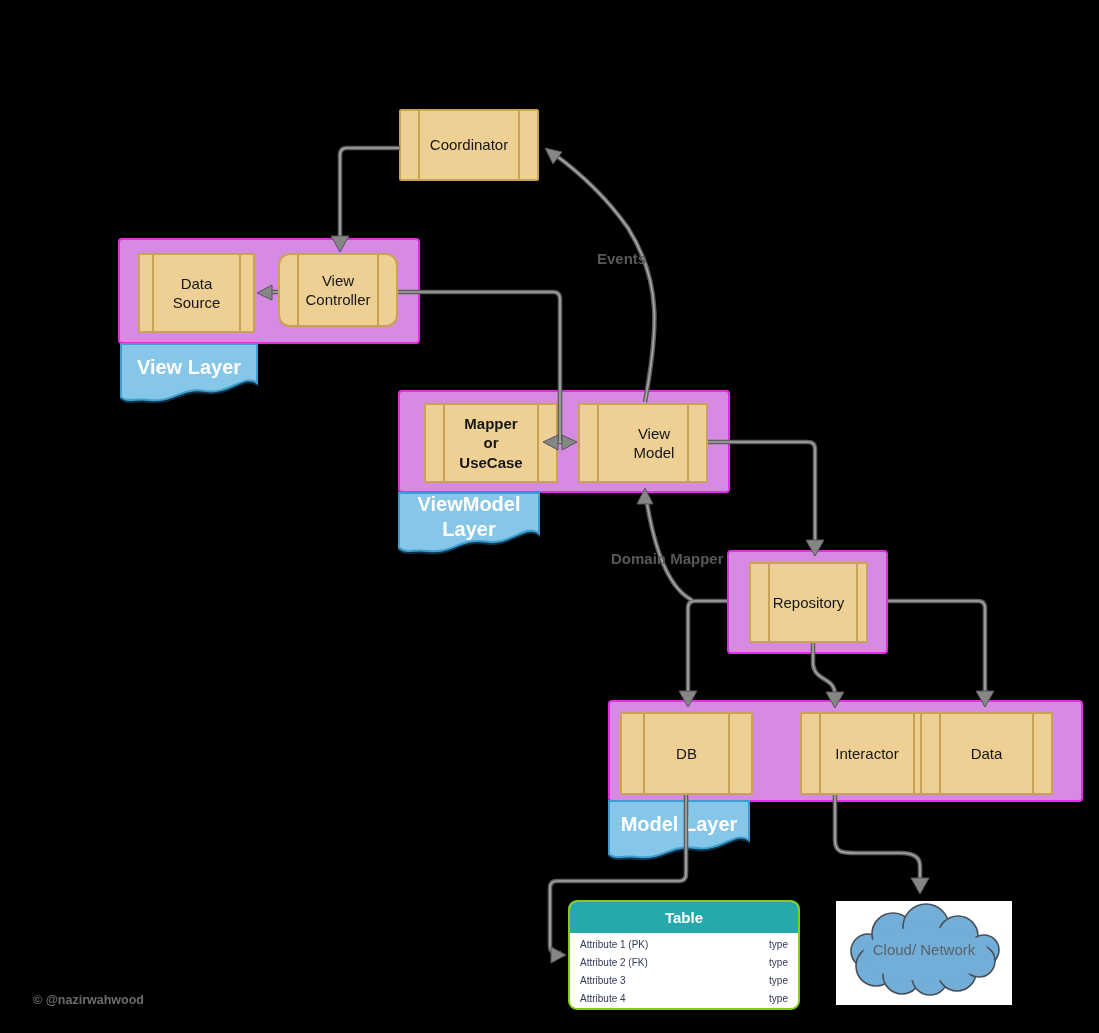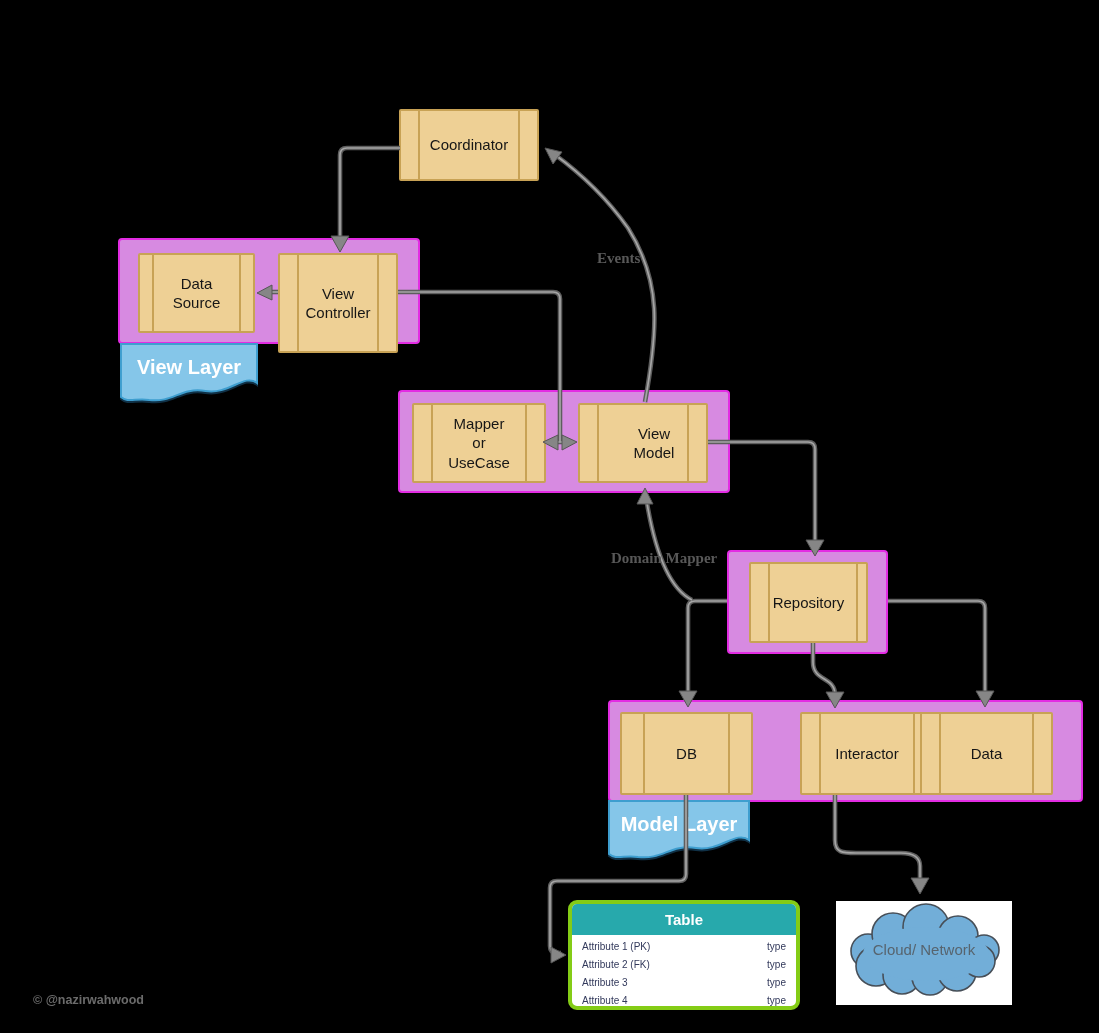--- a/index.html
+++ b/index.html
@@ -18,24 +18,24 @@
   .ribbon{position:absolute;z-index:4;}
   .ribbon svg{position:absolute;left:0;top:0;filter:drop-shadow(0 2px 0 rgba(30,90,130,.55));}
   .ribbon .txt{position:absolute;left:0;right:0;top:0;bottom:12px;display:flex;align-items:center;justify-content:center;
                color:#fff;font-size:20px;font-weight:bold;text-align:center;white-space:pre-line;line-height:1.25;}
   
   .arrows{position:absolute;left:0;top:0;z-index:5;pointer-events:none;}
   .ao{stroke:#5e5e5e;stroke-width:4.6;fill:none;stroke-linejoin:round;}
   .ai{stroke:#a5a5a5;stroke-width:1.7;fill:none;stroke-linejoin:round;}
   .ah polygon{fill:#868686;stroke:#565656;stroke-width:1;}
   
-  .edge-label{position:absolute;z-index:6;color:#585858;font-size:15px;font-weight:bold;font-family:Liberation Serif, serif;}
+  .edge-label{position:absolute;z-index:6;color:#585858;font-size:15px;font-weight:bold;}
   
   .ertable{position:absolute;left:568px;top:900px;width:232px;height:110px;background:#fff;
-           border:4px solid #84cc16;border-radius:9px;box-sizing:border-box;overflow:hidden;z-index:4;}
+           border:2px solid #84cc16;border-radius:9px;box-sizing:border-box;overflow:hidden;z-index:4;}
   .ertable .hd{height:31px;background:#27a9ac;color:#fff;font-weight:bold;font-size:15px;
                display:flex;align-items:center;justify-content:center;}
   .ertable .rows{padding:3px 10px 0 10px;}
   .ertable .row{display:flex;justify-content:space-between;color:#32395b;font-size:10px;line-height:18px;}
   
   .cloud-wrap{position:absolute;left:836px;top:901px;width:176px;height:104px;background:#fff;z-index:3;}
   .cloud-wrap svg{position:absolute;left:2px;top:2px;}
   .cloud-wrap .txt{position:absolute;left:0;right:0;top:40px;text-align:center;color:#57646e;font-size:15px;z-index:2;}
   .watermark{position:absolute;left:33px;top:993px;color:#6b6b6b;font-size:12.5px;font-weight:bold;z-index:6;}
 </style>
@@ -50,26 +50,26 @@
   <div class="layer" style="left:608px;top:700px;width:475px;height:102px;"></div>
 
   <div class="process" style="left:399px;top:109px;width:140px;height:72px;">
     <span class="bar l"></span><span class="bar r"></span>
     <span class="lbl">Coordinator</span>
   </div>
   <div class="process" style="left:138px;top:253px;width:117px;height:80px;">
     <span class="bar l" style="left:12px"></span><span class="bar r" style="right:12px"></span>
     <span class="lbl" style="padding:0 28px">Data Source</span>
   </div>
-  <div class="process" style="left:278px;top:253px;width:120px;height:100px;">
+  <div class="process" style="left:278px;top:253px;width:120px;height:74px;border-radius:12px;">
     <span class="bar l"></span><span class="bar r"></span>
     <span class="lbl">View
 Controller</span>
   </div>
-  <div class="process" style="left:412px;top:403px;width:134px;height:80px;">
+  <div class="process" style="left:424px;top:403px;width:134px;height:80px;font-weight:bold;">
     <span class="bar l"></span><span class="bar r"></span>
     <span class="lbl">Mapper
 or
 UseCase</span>
   </div>
   <div class="process" style="left:578px;top:403px;width:130px;height:80px;padding-left:22px;">
     <span class="bar l"></span><span class="bar r"></span>
     <span class="lbl">View Model</span>
   </div>
   <div class="process" style="left:749px;top:562px;width:119px;height:81px;">
@@ -87,20 +87,27 @@
   <div class="process" style="left:920px;top:712px;width:133px;height:83px;">
     <span class="bar l"></span><span class="bar r"></span>
     <span class="lbl">Data</span>
   </div>
 
   <div class="ribbon" style="left:120px;top:343px;width:138px;height:60px;">
     <svg width="138" height="60" viewBox="0 0 142 60" preserveAspectRatio="none">
       <path d="M1,1 L141,1 L141,40 C128,30 112,52 88,48 C62,44 55,60 30,57 C16,55 8,60 1,54 Z" fill="#85c6e9" stroke="#3e9ecf" stroke-width="2"></path>
     </svg>
     <div class="txt">View Layer</div>
+  </div>
+  <div class="ribbon" style="left:398px;top:492px;width:142px;height:62px;">
+    <svg width="142" height="62" viewBox="0 0 142 60" preserveAspectRatio="none">
+      <path d="M1,1 L141,1 L141,40 C128,30 112,52 88,48 C62,44 55,60 30,57 C16,55 8,60 1,54 Z" fill="#85c6e9" stroke="#3e9ecf" stroke-width="2"></path>
+    </svg>
+    <div class="txt">ViewModel
+Layer</div>
   </div>
   <div class="ribbon" style="left:608px;top:800px;width:142px;height:60px;">
     <svg width="142" height="60" viewBox="0 0 142 60" preserveAspectRatio="none">
       <path d="M1,1 L141,1 L141,40 C128,30 112,52 88,48 C62,44 55,60 30,57 C16,55 8,60 1,54 Z" fill="#85c6e9" stroke="#3e9ecf" stroke-width="2"></path>
     </svg>
     <div class="txt">Model Layer</div>
   </div>
 
   <div class="ertable">
     <div class="hd">Table</div>

